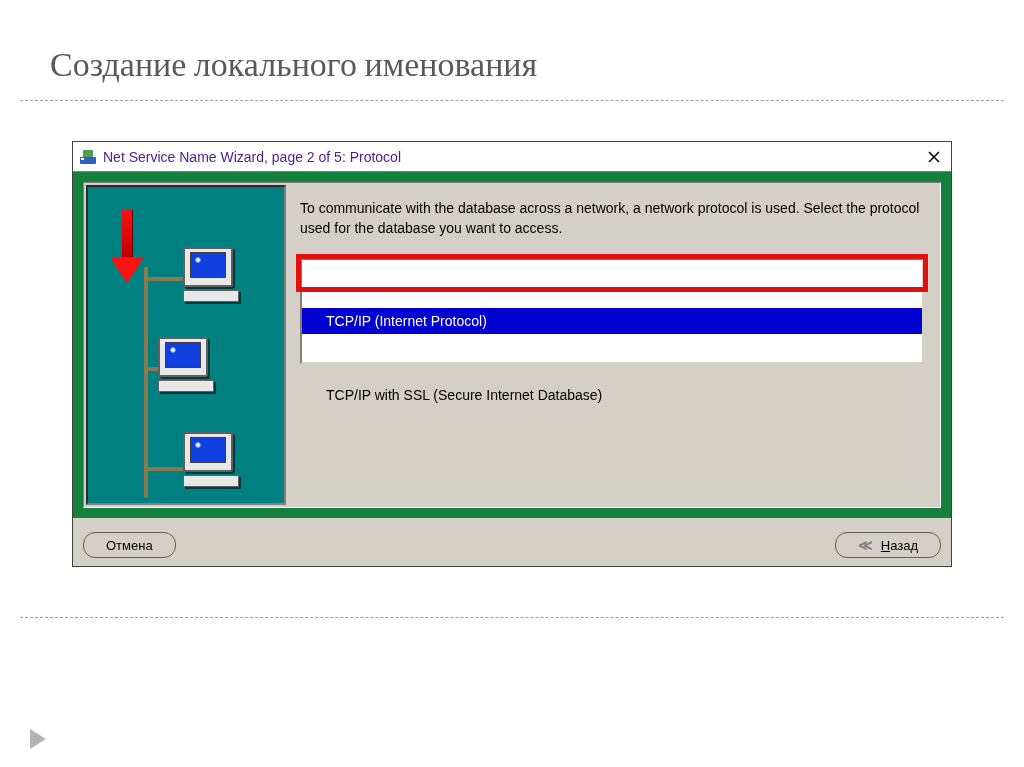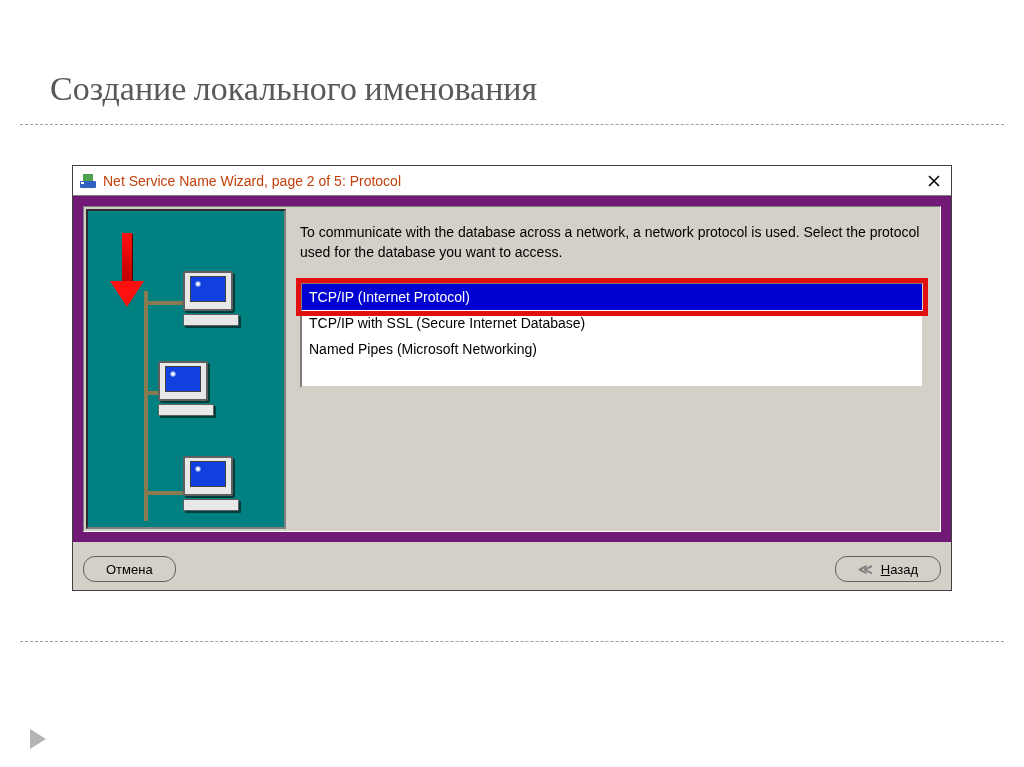--- a/index.html
+++ b/index.html
@@ -7,21 +7,21 @@
     font-family: Cambria, Georgia, serif;
     background: #ffffff;
     width: 1024px;
     height: 767px;
     position: relative;
   }
   .slide-title {
     font-size: 34px;
     color: #595959;
     font-weight: 400;
-    padding: 69px 50px 15px 50px;
+    padding: 45px 50px 15px 50px;
     font-family: Cambria, Georgia, serif;
   }
   .dashed-line {
     border-top: 1px dashed #a0a0a0;
     margin: 0 20px;
   }
   .dashed-line.bottom {
     margin-top: 50px;
   }
   .screenshot-frame {
@@ -44,35 +44,35 @@
     height: 30px;
   }
   .title-icon {
     width: 18px;
     height: 18px;
     margin-right: 6px;
     flex-shrink: 0;
   }
   .title-text {
     flex: 1;
-    color: #c2410c;
+    color: #4c1d95;
     font-size: 14px;
   }
   .close-btn {
     width: 22px;
     height: 22px;
     display: flex;
     align-items: center;
     justify-content: center;
     font-size: 14px;
     color: #000;
     cursor: pointer;
   }
   .content-area {
-    background: #701a75;
+    background: #15803d;
     padding: 10px;
   }
   .inner-panel {
     display: flex;
     border: 1px solid #808080;
     border-right-color: #fff;
     border-bottom-color: #fff;
     background: #d4d0c8;
     padding: 2px;
     gap: 10px;
@@ -168,24 +168,25 @@
   }
   .listbox {
     background: #fff;
     border: 2px inset #d4d0c8;
     height: 106px;
     font-family: Tahoma, Arial, sans-serif;
     font-size: 14px;
     position: relative;
   }
   .list-item {
-    padding: 2px 7px;
+    padding: 2px 24px;
     color: #000;
     line-height: 22px;
     cursor: default;
+    margin-top: 48px;
   }
   .list-item.selected {
     background: #0000d0;
     color: #fff;
   }
   .red-highlight {
     position: absolute;
     border: 5px solid #e01010;
     top: -6px;
     left: -6px;
@@ -286,21 +287,20 @@
             </div>
         </div>
 
         <div class="right-pane">
           <div class="instructions">To communicate with the database across a network, a network protocol is used.  Select the protocol used for the database you want to access.</div>
 
           <div class="listbox">
             <div class="red-highlight"></div>
             <div class="list-item selected">TCP/IP (Internet Protocol)</div>
             <div class="list-item">TCP/IP with SSL (Secure Internet Database)</div>
-            <div class="list-item">Named Pipes (Microsoft Networking)</div>
           </div>
         </div>
       </div>
     </div>
 
     <div class="button-row">
       <div class="pill-btn">
         <span>Отмена</span>
       </div>
       <div class="spacer"></div>

